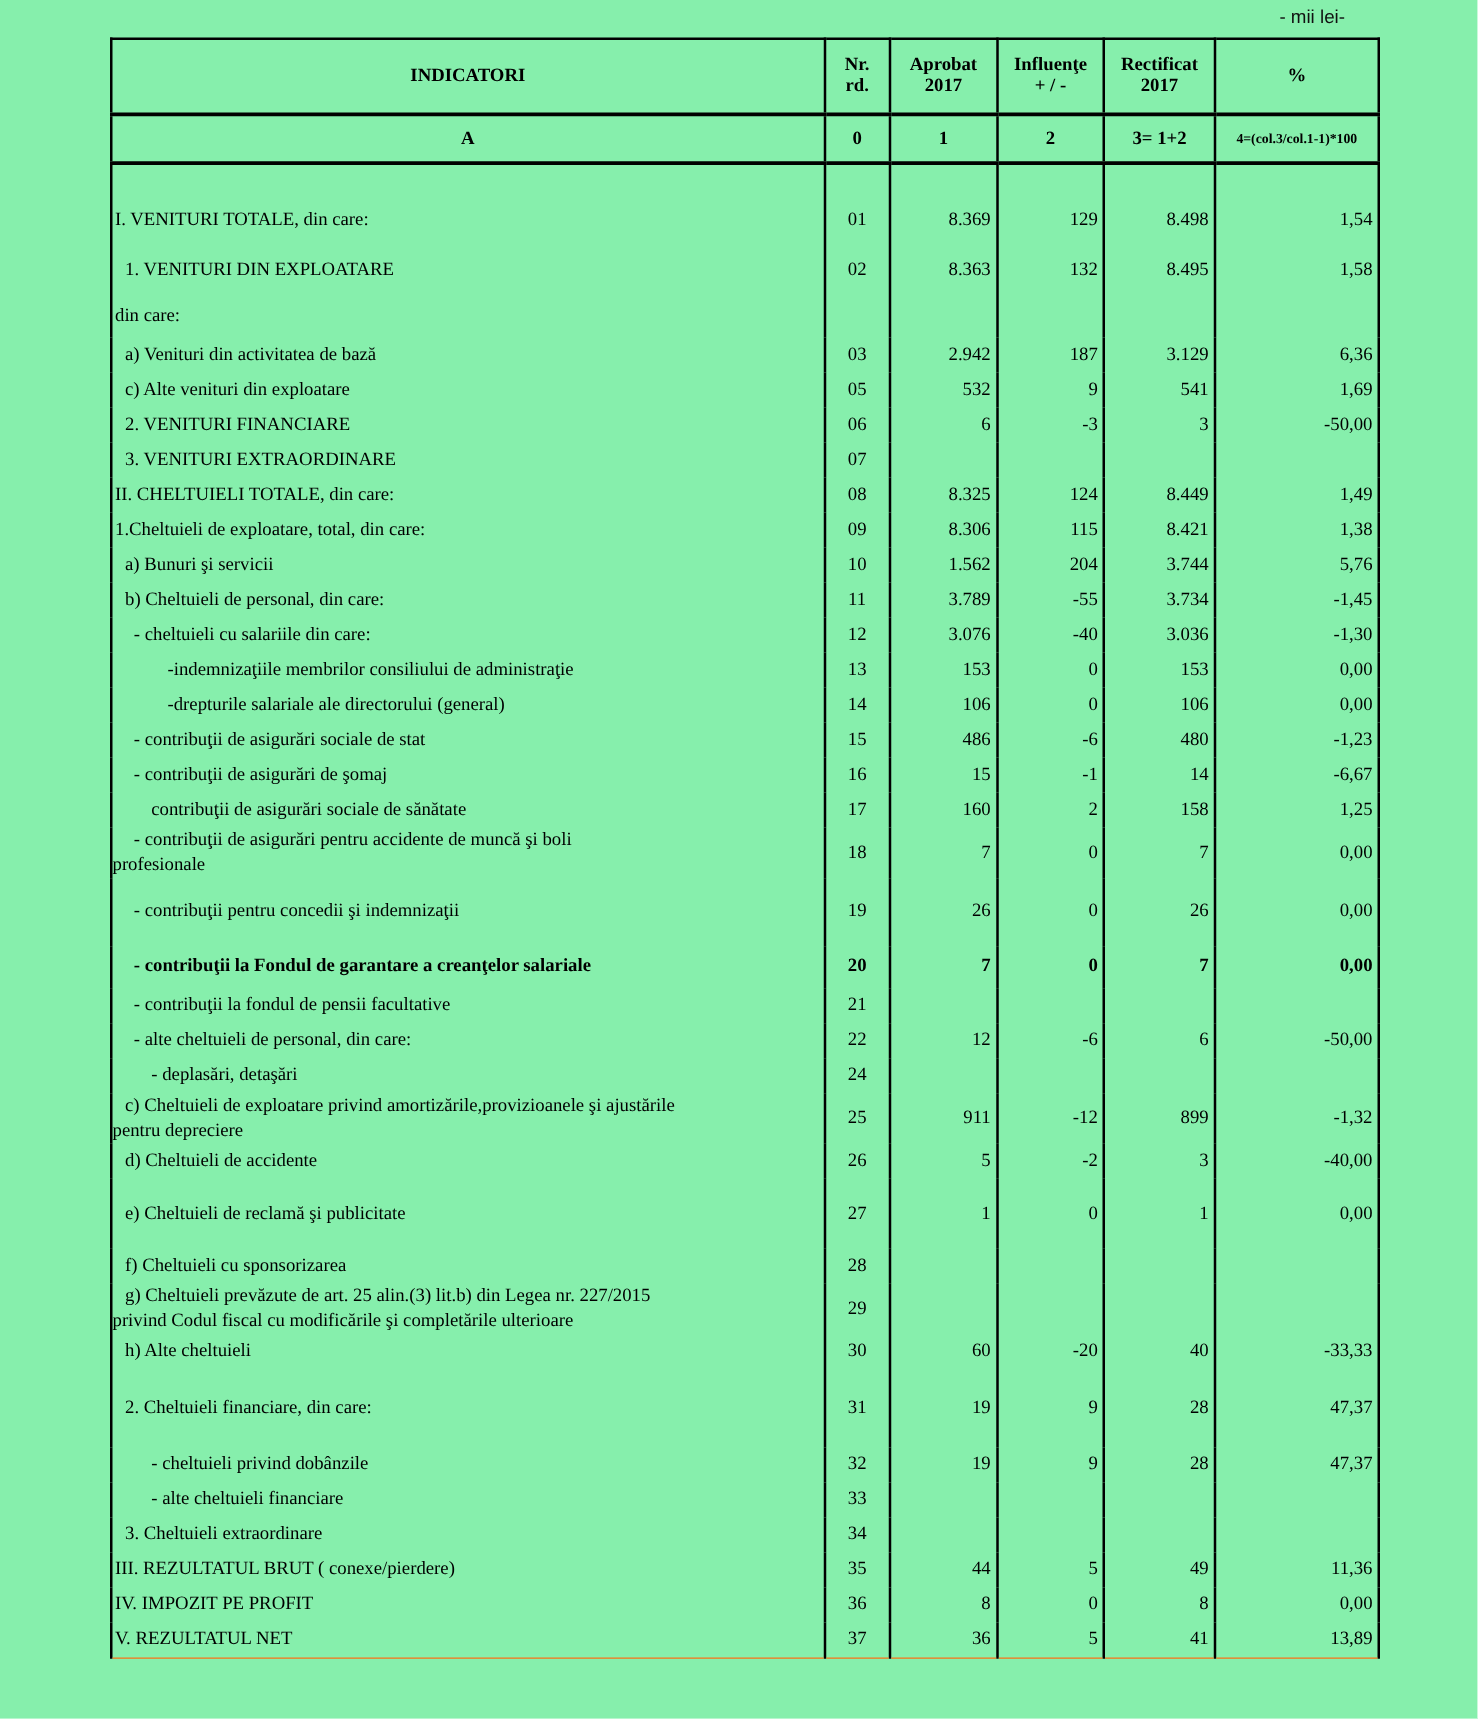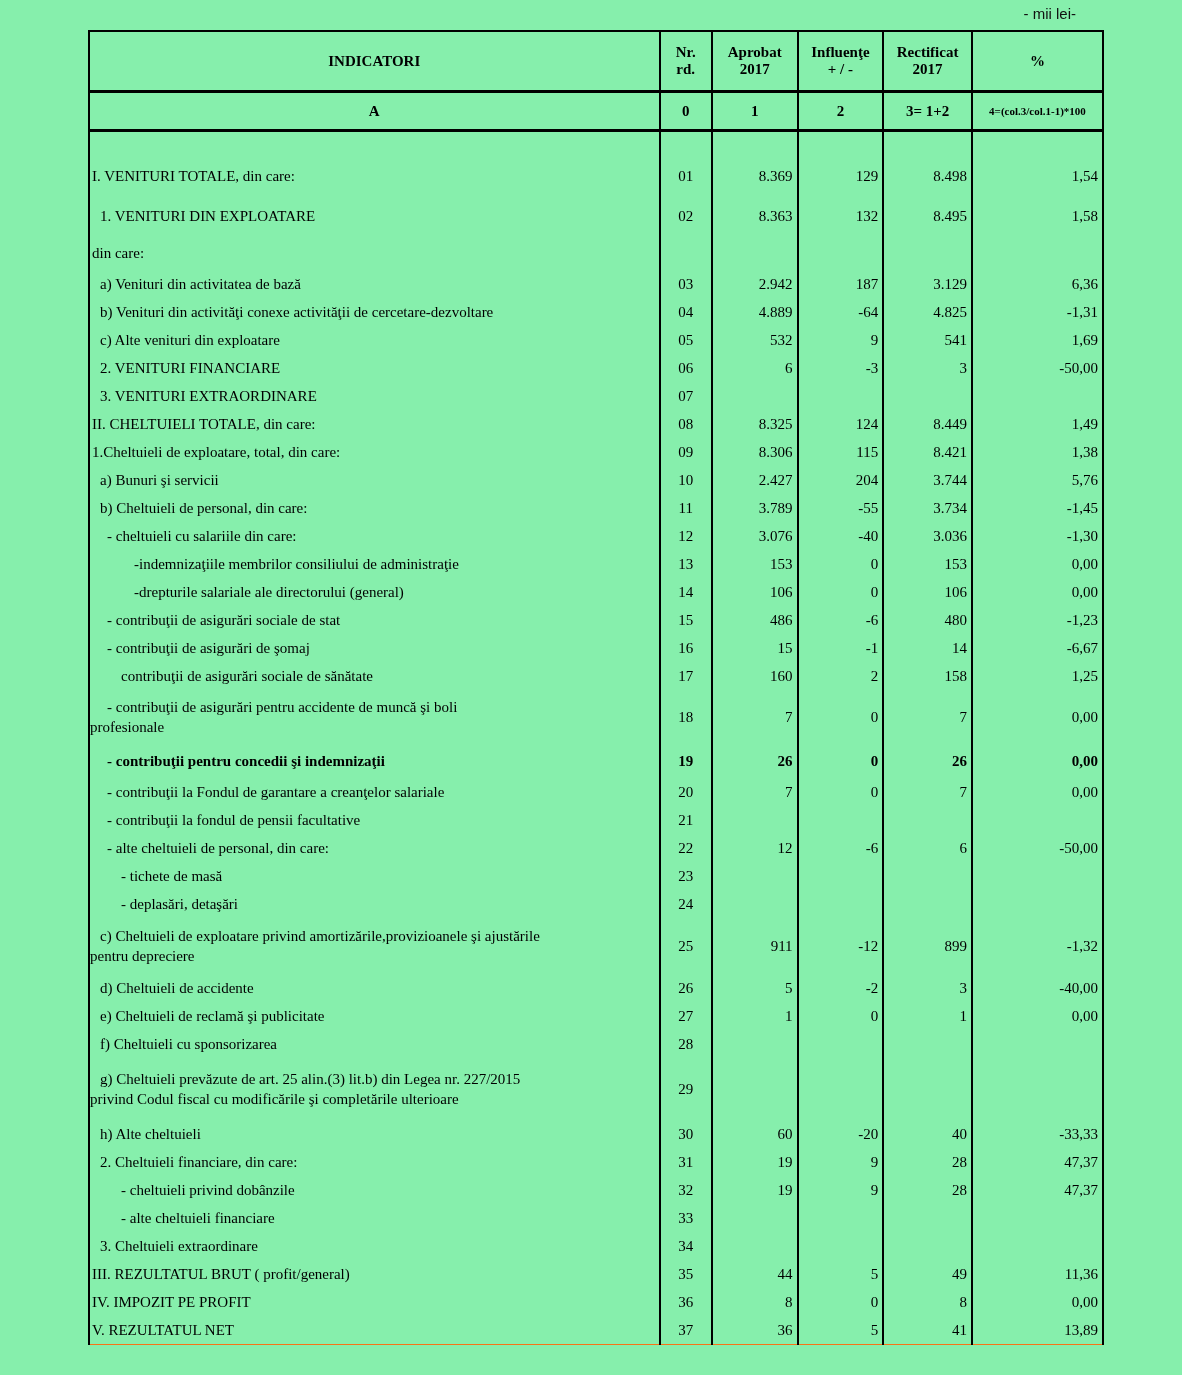--- a/index.html
+++ b/index.html
@@ -159,28 +159,20 @@
     </tr>
         <tr>
       <td class="c-label ind-1">a) Venituri din activitatea de bază</td>
       <td class="c-nr">03</td>
       <td class="c-aprobat">2.942</td>
       <td class="c-influente">187</td>
       <td class="c-rectificat">3.129</td>
       <td class="c-procent">6,36</td>
     </tr>
         <tr>
-      <td class="c-label ind-1">b) Venituri din activităţi conexe activităţii de cercetare-dezvoltare</td>
-      <td class="c-nr">04</td>
-      <td class="c-aprobat">4.889</td>
-      <td class="c-influente">-64</td>
-      <td class="c-rectificat">4.825</td>
-      <td class="c-procent">-1,31</td>
-    </tr>
-        <tr>
       <td class="c-label ind-1">c) Alte venituri din exploatare</td>
       <td class="c-nr">05</td>
       <td class="c-aprobat">532</td>
       <td class="c-influente">9</td>
       <td class="c-rectificat">541</td>
       <td class="c-procent">1,69</td>
     </tr>
         <tr>
       <td class="c-label ind-1">2. VENITURI FINANCIARE</td>
       <td class="c-nr">06</td>
@@ -209,21 +201,21 @@
       <td class="c-label ind-0">1.Cheltuieli de exploatare, total, din care:</td>
       <td class="c-nr">09</td>
       <td class="c-aprobat">8.306</td>
       <td class="c-influente">115</td>
       <td class="c-rectificat">8.421</td>
       <td class="c-procent">1,38</td>
     </tr>
         <tr>
       <td class="c-label ind-1">a) Bunuri şi servicii</td>
       <td class="c-nr">10</td>
-      <td class="c-aprobat">2.427</td>
+      <td class="c-aprobat">1.562</td>
       <td class="c-influente">204</td>
       <td class="c-rectificat">3.744</td>
       <td class="c-procent">5,76</td>
     </tr>
         <tr>
       <td class="c-label ind-1">b) Cheltuieli de personal, din care:</td>
       <td class="c-nr">11</td>
       <td class="c-aprobat">3.789</td>
       <td class="c-influente">-55</td>
       <td class="c-rectificat">3.734</td>
@@ -310,28 +302,20 @@
       <td class="c-rectificat"></td>
       <td class="c-procent"></td>
     </tr>
         <tr>
       <td class="c-label ind-2">- alte cheltuieli de personal, din care:</td>
       <td class="c-nr">22</td>
       <td class="c-aprobat">12</td>
       <td class="c-influente">-6</td>
       <td class="c-rectificat">6</td>
       <td class="c-procent">-50,00</td>
-    </tr>
-        <tr>
-      <td class="c-label ind-3">- tichete de masă</td>
-      <td class="c-nr">23</td>
-      <td class="c-aprobat"></td>
-      <td class="c-influente"></td>
-      <td class="c-rectificat"></td>
-      <td class="c-procent"></td>
     </tr>
         <tr>
       <td class="c-label ind-3">- deplasări, detaşări</td>
       <td class="c-nr">24</td>
       <td class="c-aprobat"></td>
       <td class="c-influente"></td>
       <td class="c-rectificat"></td>
       <td class="c-procent"></td>
     </tr>
         <tr>
@@ -410,21 +394,21 @@
     </tr>
         <tr>
       <td class="c-label ind-1">3. Cheltuieli extraordinare</td>
       <td class="c-nr">34</td>
       <td class="c-aprobat"></td>
       <td class="c-influente"></td>
       <td class="c-rectificat"></td>
       <td class="c-procent"></td>
     </tr>
         <tr>
-      <td class="c-label ind-0">III. REZULTATUL BRUT ( profit/general)</td>
+      <td class="c-label ind-0">III. REZULTATUL BRUT ( conexe/pierdere)</td>
       <td class="c-nr">35</td>
       <td class="c-aprobat">44</td>
       <td class="c-influente">5</td>
       <td class="c-rectificat">49</td>
       <td class="c-procent">11,36</td>
     </tr>
         <tr>
       <td class="c-label ind-0">IV. IMPOZIT PE PROFIT</td>
       <td class="c-nr">36</td>
       <td class="c-aprobat">8</td>

